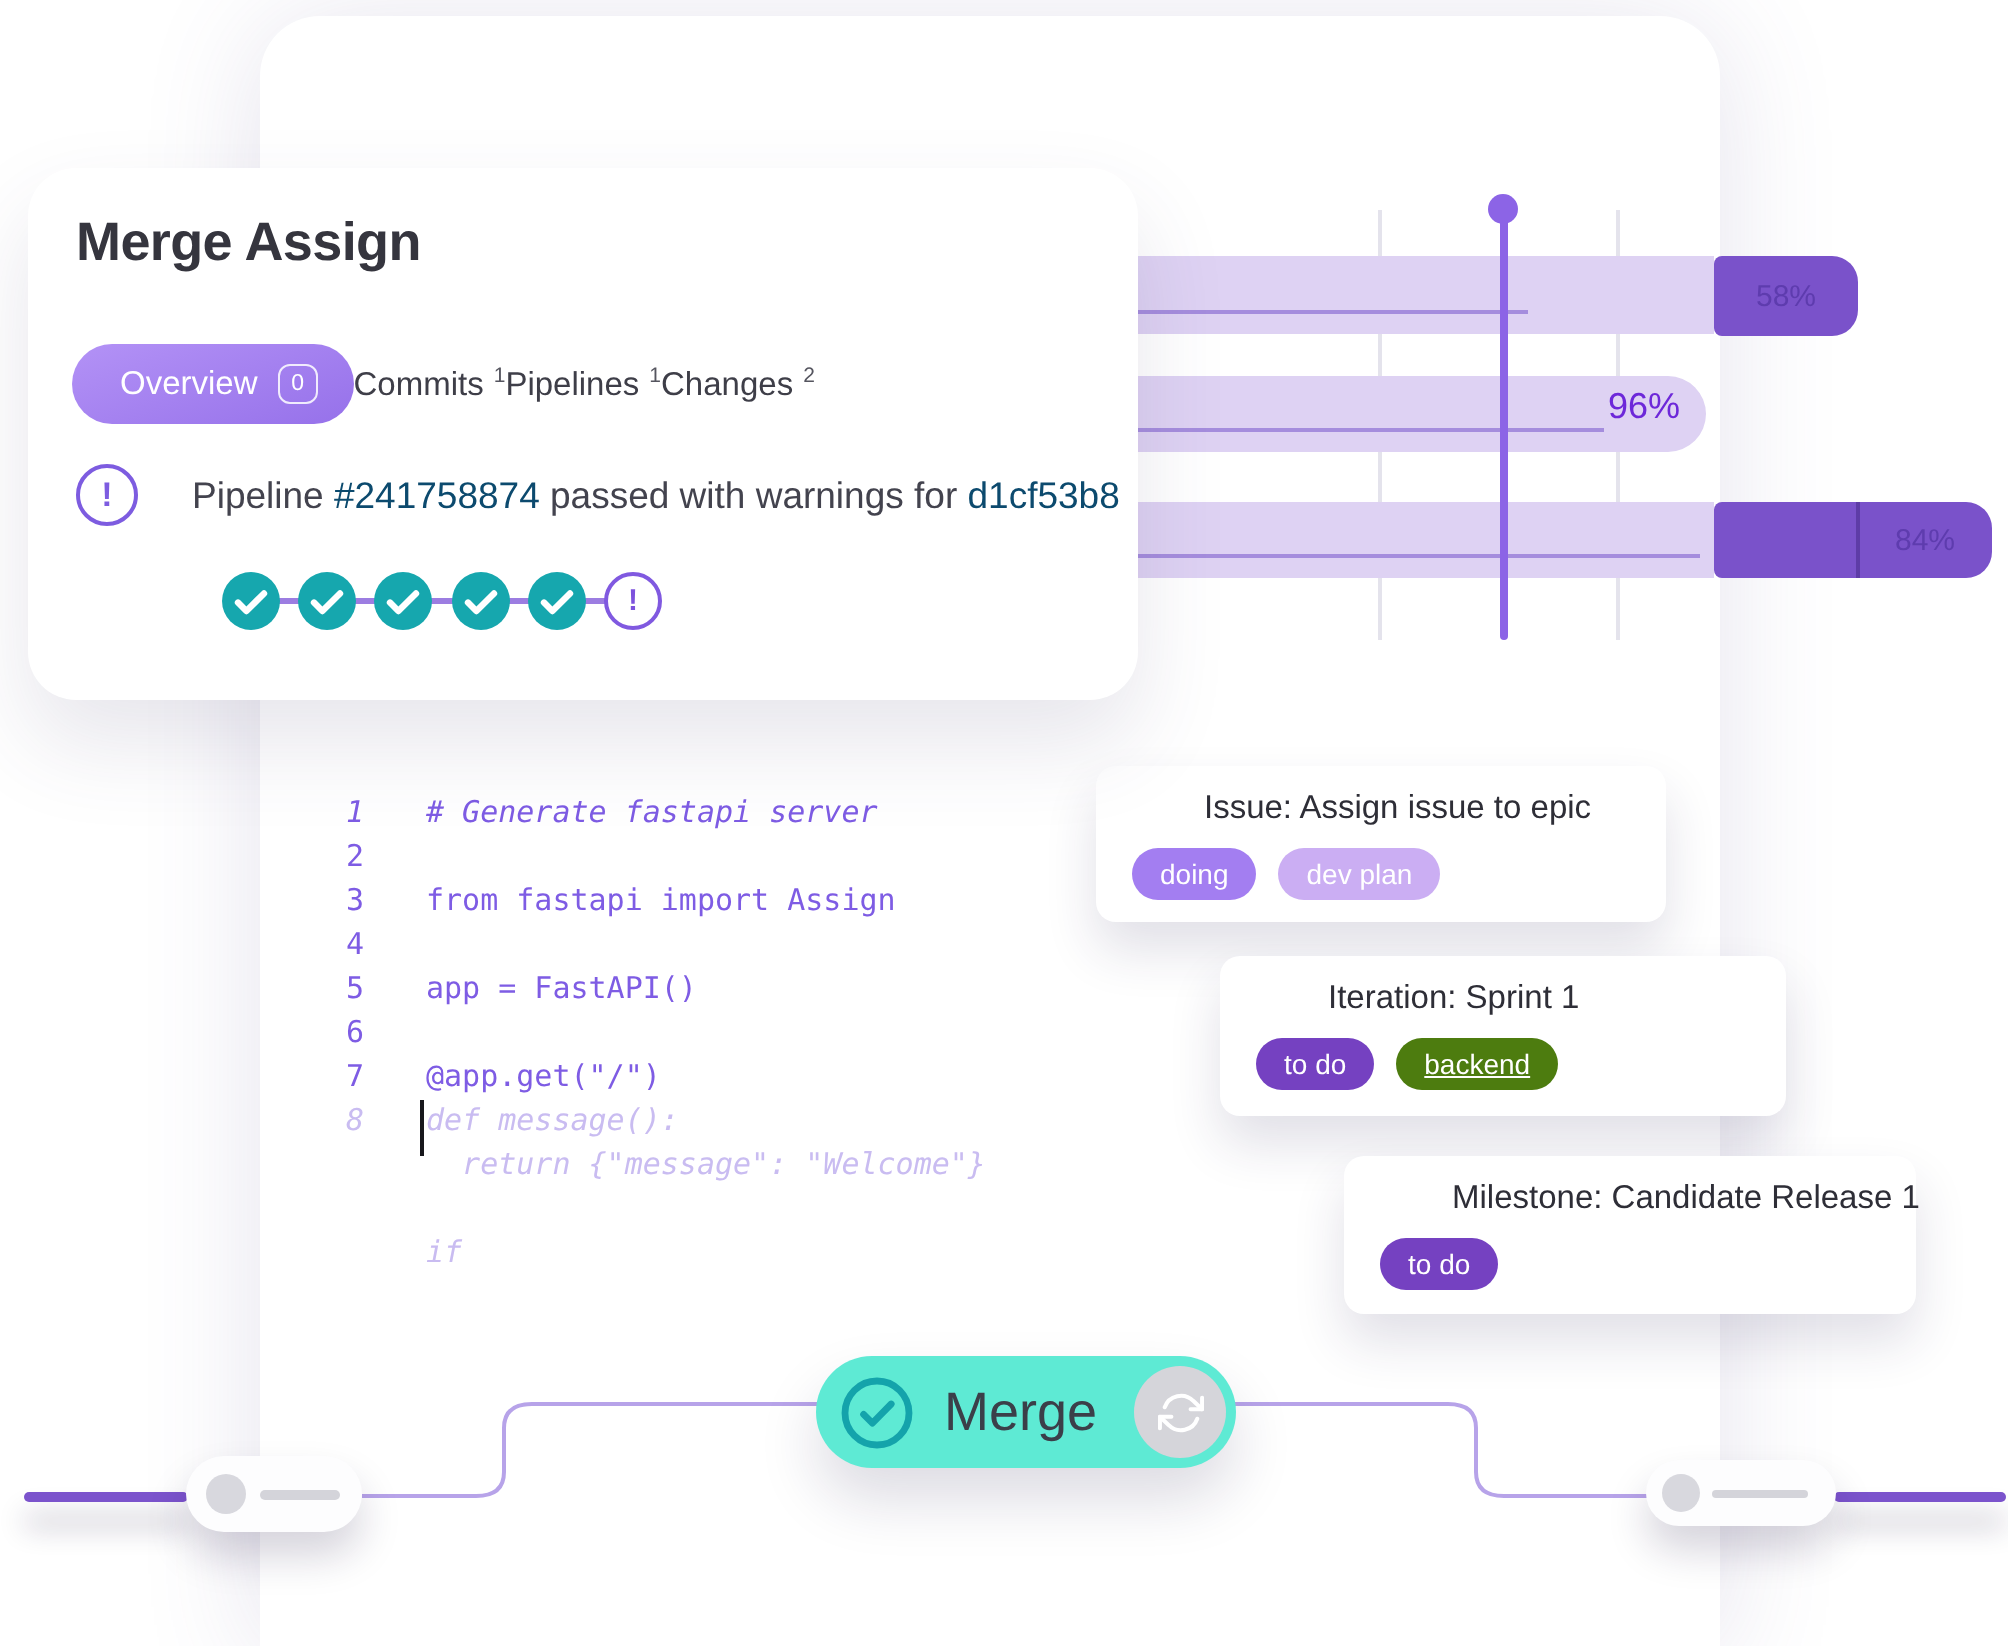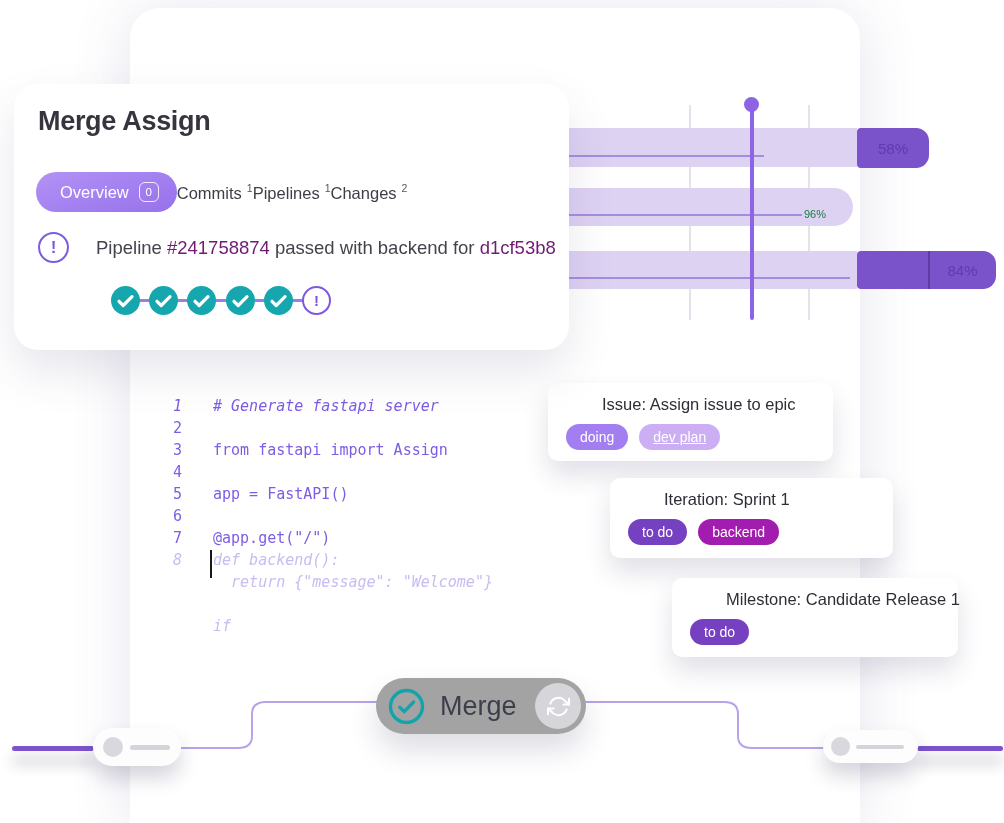--- a/index.html
+++ b/index.html
@@ -22,42 +22,42 @@
   .bar-line{position:absolute;height:2px;background:#9175d6;opacity:.75;}
   .r1n{left:540px;top:155px;width:224px;}
   .r2n{left:540px;top:214px;width:262px;}
   .r3n{left:540px;top:277px;width:310px;}
   .bar-dark{position:absolute;background:#7a52ca;border-radius:4px 13px 13px 4px;
             color:#5e3cae;font-size:15px;display:flex;align-items:center;justify-content:center;}
   .r1d{left:857px;top:128px;width:72px;height:40px;}
   .r3d{left:857px;top:251px;width:139px;height:38px;}
   .r3d .seg-divider{position:absolute;left:71px;top:0;width:1.5px;height:100%;background:rgba(50,25,110,.38);}
   .r3d .seg-label{position:absolute;left:72px;right:0;text-align:center;}
-  .pct-free{position:absolute;left:804px;top:208px;font-size:11px;color:#15803d;}
+  .pct-free{position:absolute;left:804px;top:193px;font-size:18px;color:#6d28d9;}
   .vline{position:absolute;left:750px;top:104px;width:4px;height:216px;background:#8c64e6;border-radius:2px;}
   .vdot{position:absolute;left:744px;top:97px;width:15px;height:15px;border-radius:50%;background:#8c64e6;}
 
   
   .flow-svg{position:absolute;left:0;top:0;z-index:4;pointer-events:none;}
   .thick-line{position:absolute;top:746px;height:4.5px;background:#7b53cc;border-radius:3px;z-index:4;
               box-shadow:0 12px 14px rgba(25,15,60,.30);}
   .tl-left{left:12px;width:82px;}
   .tl-right{left:917px;width:86px;}
   .node-pill{position:absolute;background:#fdfdfe;box-shadow:0 12px 20px rgba(25,15,60,.18);z-index:5;}
   .np-left{left:93px;top:728px;width:88px;height:38px;border-radius:19px;}
   .np-right{left:823px;top:730px;width:95px;height:33px;border-radius:17px;}
   .np-circle{position:absolute;border-radius:50%;background:#d8d8de;}
   .np-left .np-circle{left:10px;top:9px;width:20px;height:20px;}
   .np-right .np-circle{left:8px;top:7px;width:19px;height:19px;}
   .np-bar{position:absolute;height:4.5px;border-radius:2.5px;background:#d4d4da;}
   .np-left .np-bar{left:37px;top:17px;width:40px;}
   .np-right .np-bar{left:33px;top:14.5px;width:48px;}
 
-  .merge-button{position:absolute;left:376px;top:678px;width:210px;height:56px;border-radius:28px;
-                background:#a3a3a3;box-shadow:0 16px 30px rgba(28,18,64,.15);z-index:5;
+  .merge-button{position:absolute;left:408px;top:678px;width:210px;height:56px;border-radius:28px;
+                background:#5eead4;box-shadow:0 16px 30px rgba(28,18,64,.15);z-index:5;
                 display:flex;align-items:center;cursor:pointer;}
   .merge-check{margin-left:12px;width:37px;height:37px;flex:0 0 auto;}
   .merge-label{margin-left:15px;font-size:27px;color:#3b3f49;font-weight:500;}
   .merge-refresh{margin-left:auto;margin-right:5px;width:46px;height:46px;border-radius:50%;
                  background:#d5d5da;display:flex;align-items:center;justify-content:center;}
 
   
   .mr-card{position:absolute;left:14px;top:84px;width:555px;height:266px;background:#fff;
            border-radius:24px;box-shadow:0 22px 45px rgba(70,58,110,.13);z-index:7;}
   .mr-title{position:absolute;left:24px;top:22px;font-size:27px;font-weight:700;color:#35353e;letter-spacing:-.3px;}
@@ -65,21 +65,21 @@
   .tab-active{display:flex;align-items:center;background:linear-gradient(160deg,#b392f6,#9671ea);
               border-radius:21px;height:40px;padding:0 18px 0 24px;color:#fff;font-size:16.5px;cursor:pointer;}
   .tab-badge{width:20px;height:20px;border:1.5px solid rgba(255,255,255,.85);border-radius:6px;
              font-size:11.5px;display:flex;align-items:center;justify-content:center;margin-left:10px;}
   .tab{font-size:16.5px;color:#3e3e48;cursor:pointer;text-align:right;}
   .tab sup{font-size:10.5px;color:#55555f;margin-left:5px;}
   .status-row{position:absolute;left:24px;top:148px;display:flex;align-items:center;}
   .warn-icon{width:31px;height:31px;border:2.5px solid #7d5ce0;border-radius:50%;color:#7d5ce0;
              font-weight:700;font-size:17px;display:flex;align-items:center;justify-content:center;flex:0 0 auto;}
   .status-text{margin-left:27px;font-size:18.5px;color:#43434e;white-space:nowrap;}
-  .status-text .link{color:#701a75;cursor:pointer;}
+  .status-text .link{color:#0c4a6e;cursor:pointer;}
   .stages{position:absolute;left:97px;top:202px;width:222px;height:30px;}
   .stages-line{position:absolute;left:15px;top:13px;width:190px;height:2.5px;background:#9c7de1;}
   .stage{position:absolute;top:0;width:29px;height:29px;border-radius:50%;}
   .stage.check{background:#16a7ae;}
   .stage.warn{background:#fff;border:2px solid #8059e0;color:#7d52dd;font-weight:700;font-size:15px;
               display:flex;align-items:center;justify-content:center;}
 
   
   .code-editor{position:absolute;left:173px;top:395px;z-index:3;
                font-family:"DejaVu Sans Mono",monospace;font-size:15px;line-height:22px;color:#7e5ce4;}
@@ -173,21 +173,21 @@
         <div class="tab-active">
           <span>Overview</span>
           <span class="tab-badge">0</span>
         </div>
         <div class="tab"><span>Commits</span><sup>1</sup></div>
         <div class="tab"><span>Pipelines</span><sup>1</sup></div>
         <div class="tab"><span>Changes</span><sup>2</sup></div>
       </div>
     <div class="status-row">
       <div class="warn-icon">!</div>
-      <div class="status-text"><span>Pipeline </span><span class="link">#241758874</span><span> passed with backend for </span><span class="link">d1cf53b8</span></div>
+      <div class="status-text"><span>Pipeline </span><span class="link">#241758874</span><span> passed with warnings for </span><span class="link">d1cf53b8</span></div>
     </div>
     <div class="stages">
       <div class="stages-line"></div>
     <div class="stage check" style="left: 0px;"><svg viewBox="0 0 29 29" width="29" height="29">
             <path d="M8 15.3l4.2 4.2 8.8-8.8" fill="none" stroke="#fff" stroke-width="3.2" stroke-linecap="round" stroke-linejoin="round"></path>
           </svg></div>
         <div class="stage check" style="left: 38px;"><svg viewBox="0 0 29 29" width="29" height="29">
             <path d="M8 15.3l4.2 4.2 8.8-8.8" fill="none" stroke="#fff" stroke-width="3.2" stroke-linecap="round" stroke-linejoin="round"></path>
           </svg></div>
         <div class="stage check" style="left: 76px;"><svg viewBox="0 0 29 29" width="29" height="29">
@@ -205,40 +205,40 @@
 
   <div class="code-editor">
     <div>
         <div class="code-line comment"><span class="line-num">1</span><span class="line-text"># Generate fastapi server</span></div>
         <div class="code-line"><span class="line-num">2</span><span class="line-text"></span></div>
         <div class="code-line"><span class="line-num">3</span><span class="line-text">from fastapi import Assign</span></div>
         <div class="code-line"><span class="line-num">4</span><span class="line-text"></span></div>
         <div class="code-line"><span class="line-num">5</span><span class="line-text">app = FastAPI()</span></div>
         <div class="code-line"><span class="line-num">6</span><span class="line-text"></span></div>
         <div class="code-line"><span class="line-num">7</span><span class="line-text">@app.get("/")</span></div>
-        <div class="code-line ghost"><span class="cursor"></span><span class="line-num">8</span><span class="line-text">def backend():</span></div>
+        <div class="code-line ghost"><span class="cursor"></span><span class="line-num">8</span><span class="line-text">def message():</span></div>
         <div class="code-line ghost"><span class="line-num"></span><span class="line-text">  return {"message": "Welcome"}</span></div>
         <div class="code-line"><span class="line-num"></span><span class="line-text"></span></div>
         <div class="code-line ghost"><span class="line-num"></span><span class="line-text">if</span></div>
       </div>
   </div>
 
   <div class="issue-layer">
       <div class="issue-card card-issue">
         <div class="issue-title"><b>Issue:</b> Assign issue to epic</div>
         <div class="tag-row">
           <span class="tag" style="background: rgb(163, 126, 241);">doing</span>
-          <span class="tag" style="background: rgb(203, 174, 243); text-decoration: underline;">dev plan</span>
+          <span class="tag" style="background: rgb(203, 174, 243);">dev plan</span>
         </div>
       </div>
       <div class="issue-card card-iteration">
         <div class="issue-title"><b>Iteration:</b> Sprint 1</div>
         <div class="tag-row">
           <span class="tag" style="background: rgb(117, 65, 193);">to do</span>
-          <span class="tag" style="background: #a21caf;">backend</span>
+          <span class="tag" style="background: #4d7c0f; text-decoration: underline;">backend</span>
         </div>
       </div>
       <div class="issue-card card-milestone">
         <div class="issue-title"><b>Milestone:</b> Candidate Release 1</div>
         <div class="tag-row">
           <span class="tag" style="background: rgb(117, 65, 193);">to do</span>
         </div>
       </div>
     </div>
 

